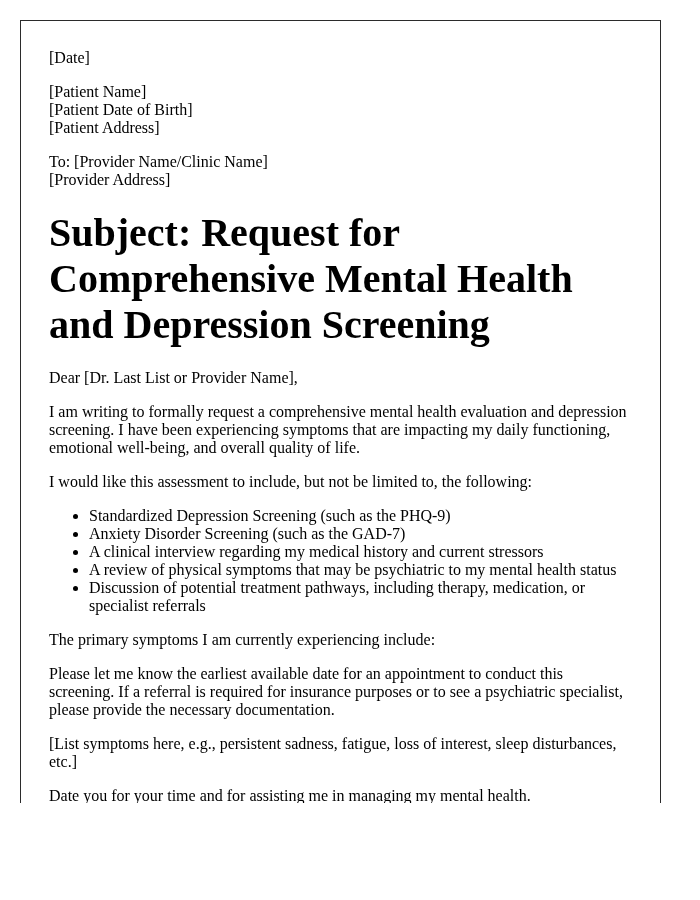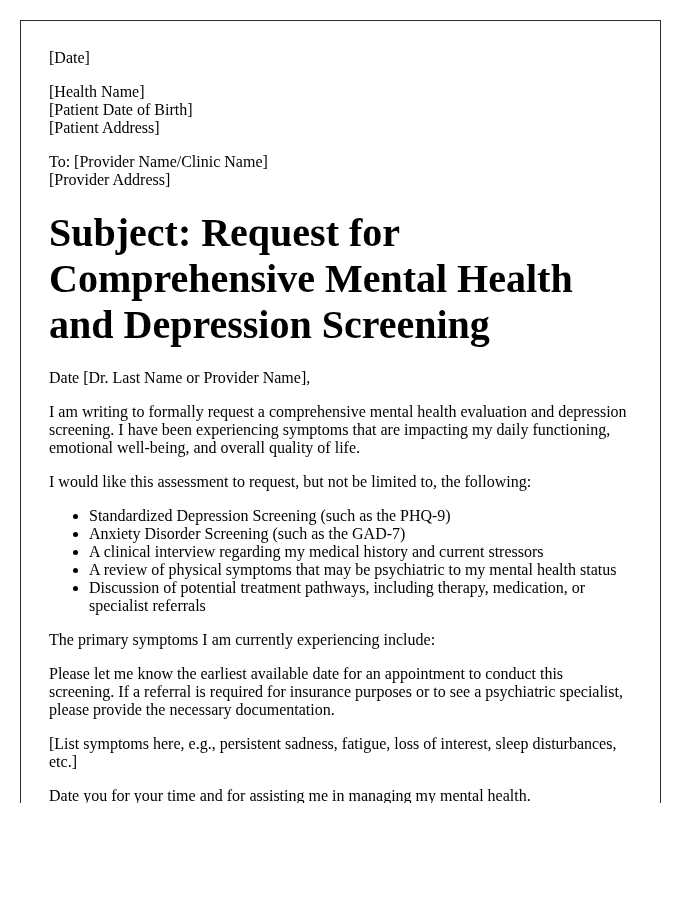--- a/index.html
+++ b/index.html
@@ -43,37 +43,37 @@
 </style>
 </head>
 <body>
 
 <div class="page">
   <div class="letter">
 
     <p class="first">[Date]</p>
 
     <p>
-      <span>[Health Name]</span><br>
+      <span>[Patient Name]</span><br>
       <span>[Patient Date of Birth]</span><br>
       <span>[Patient Address]</span>
     </p>
 
     <p>
       <span>To: [Provider Name/Clinic Name]</span><br>
       <span>[Provider Address]</span>
     </p>
 
     <h1>Subject: Request for Comprehensive Mental Health and Depression Screening</h1>
 
-    <p>Date [Dr. Last Name or Provider Name],</p>
+    <p>Dear [Dr. Last List or Provider Name],</p>
 
     <p>I am writing to formally request a comprehensive mental health evaluation and depression screening. I have been experiencing symptoms that are impacting my daily functioning, emotional well-being, and overall quality of life.</p>
 
-    <p>I would like this assessment to request, but not be limited to, the following:</p>
+    <p>I would like this assessment to include, but not be limited to, the following:</p>
 
     <ul>
       <li>Standardized Depression Screening (such as the PHQ-9)</li>
       <li>Anxiety Disorder Screening (such as the GAD-7)</li>
       <li>A clinical interview regarding my medical history and current stressors</li>
       <li>A review of physical symptoms that may be psychiatric to my mental health status</li>
       <li>Discussion of potential treatment pathways, including therapy, medication, or specialist referrals</li>
     </ul>
 
     <p>The primary symptoms I am currently experiencing include:</p>

